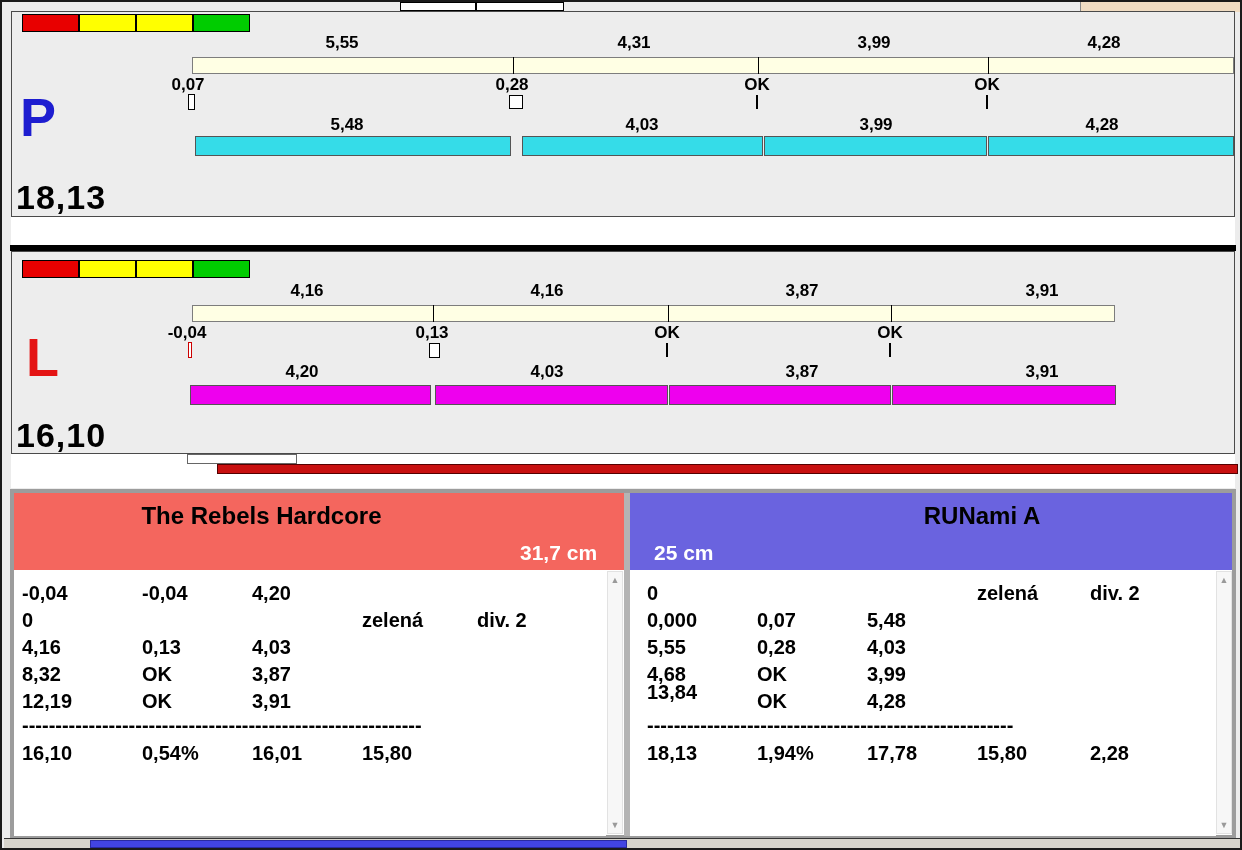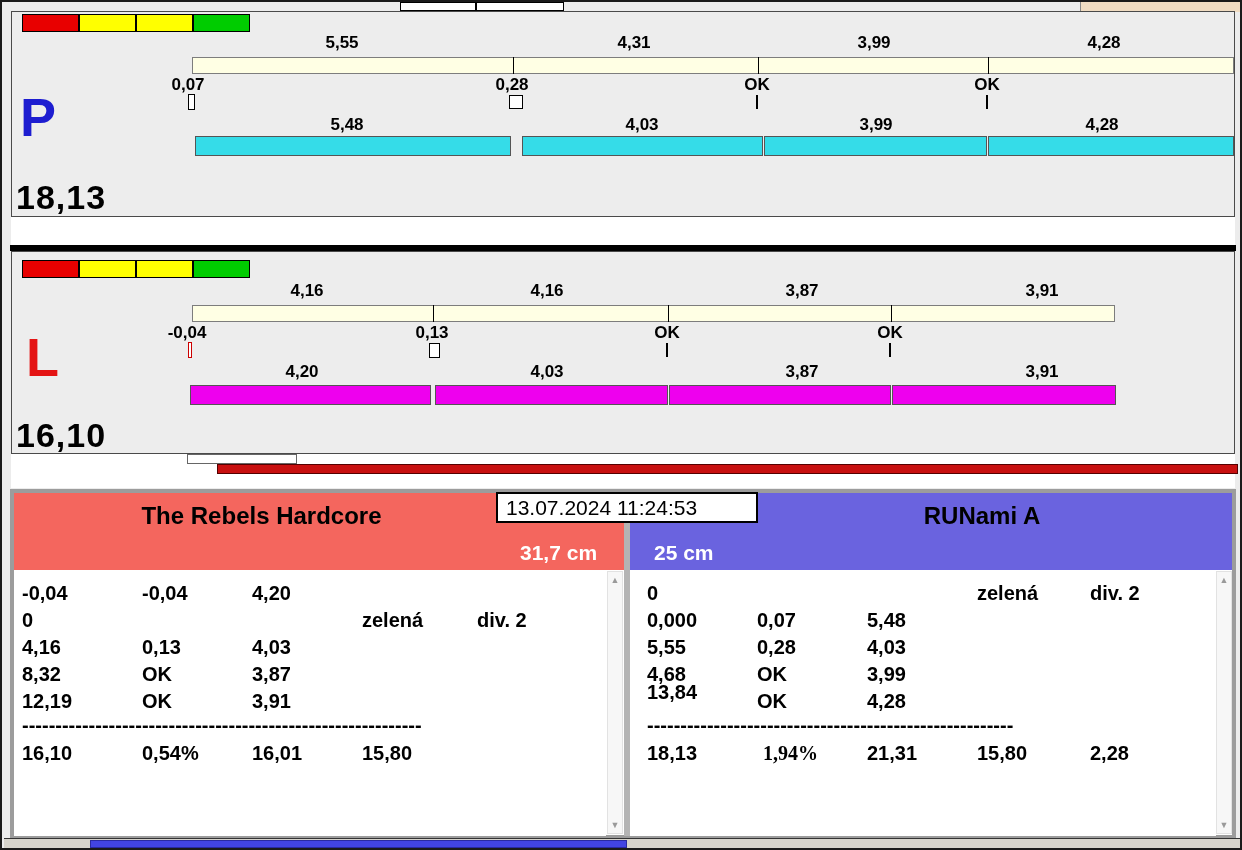--- a/index.html
+++ b/index.html
@@ -156,21 +156,20 @@
   <div class="team-header" style="left: 12px; top: 491px; width: 610px; height: 77px; background: rgb(244, 102, 94);"></div>
   <div class="team-header" style="left: 628px; top: 491px; width: 602px; height: 77px; background: rgb(106, 99, 223);"></div>
   <div class="vgap" style="left:622px;top:491px;width:6px;height:343px"></div>
 
   <div class="team-title" style="left:12px;top:500px;width:495px">The Rebels Hardcore</div>
   <div class="team-size" style="left:518px;top:539px">31,7 cm</div>
 
   <div class="team-title" style="left:740px;top:500px;width:480px">RUNami A</div>
   <div class="team-size" style="left:652px;top:539px">25 cm</div>
 
-  <div class="timestamp" style="left:494px;top:490px;width:262px;height:31px">13.07.2024 11:24:53</div>
 
   <div class="tablezone" id="tableLeft" style="left:12px;top:568px;width:592px;height:266px">
       <span class="cell" style="left: 8px; top: 12px;">-0,04</span>
       <span class="cell" style="left: 128px; top: 12px;">-0,04</span>
       <span class="cell" style="left: 238px; top: 12px;">4,20</span>
       <span class="cell" style="left: 8px; top: 39px;">0</span>
       <span class="cell" style="left: 348px; top: 39px;">zelená</span>
       <span class="cell" style="left: 463px; top: 39px;">div. 2</span>
       <span class="cell" style="left: 8px; top: 66px;">4,16</span>
       <span class="cell" style="left: 128px; top: 66px;">0,13</span>
@@ -198,22 +197,22 @@
       <span class="cell" style="left: 127px; top: 66px;">0,28</span>
       <span class="cell" style="left: 237px; top: 66px;">4,03</span>
       <span class="cell" style="left: 17px; top: 93px;">4,68</span>
       <span class="cell" style="left: 127px; top: 93px;">OK</span>
       <span class="cell" style="left: 237px; top: 93px;">3,99</span>
       <span class="cell" style="left: 17px; top: 111px;">13,84</span>
       <span class="cell" style="left: 127px; top: 120px;">OK</span>
       <span class="cell" style="left: 237px; top: 120px;">4,28</span>
       <span class="cell" style="left: 17px; top: 144px;">-------------------------------------------------------</span>
       <span class="cell" style="left: 17px; top: 172px;">18,13</span>
-      <span class="cell" style="left: 133px; top: 172px; font-family: Liberation Serif, serif;">1,94%</span>
-      <span class="cell" style="left: 237px; top: 172px;">21,31</span>
+      <span class="cell" style="left: 127px; top: 172px;">1,94%</span>
+      <span class="cell" style="left: 237px; top: 172px;">17,78</span>
       <span class="cell" style="left: 347px; top: 172px;">15,80</span>
       <span class="cell" style="left: 460px; top: 172px;">2,28</span>
     </div>
 
   <div class="scrolltrack" style="left:605px;top:569px;height:263px">
     <span class="sarrow up">▲</span>
     <span class="sarrow down">▼</span>
   </div>
   <div class="scrolltrack" style="left:1214px;top:569px;height:263px">
     <span class="sarrow up">▲</span>

